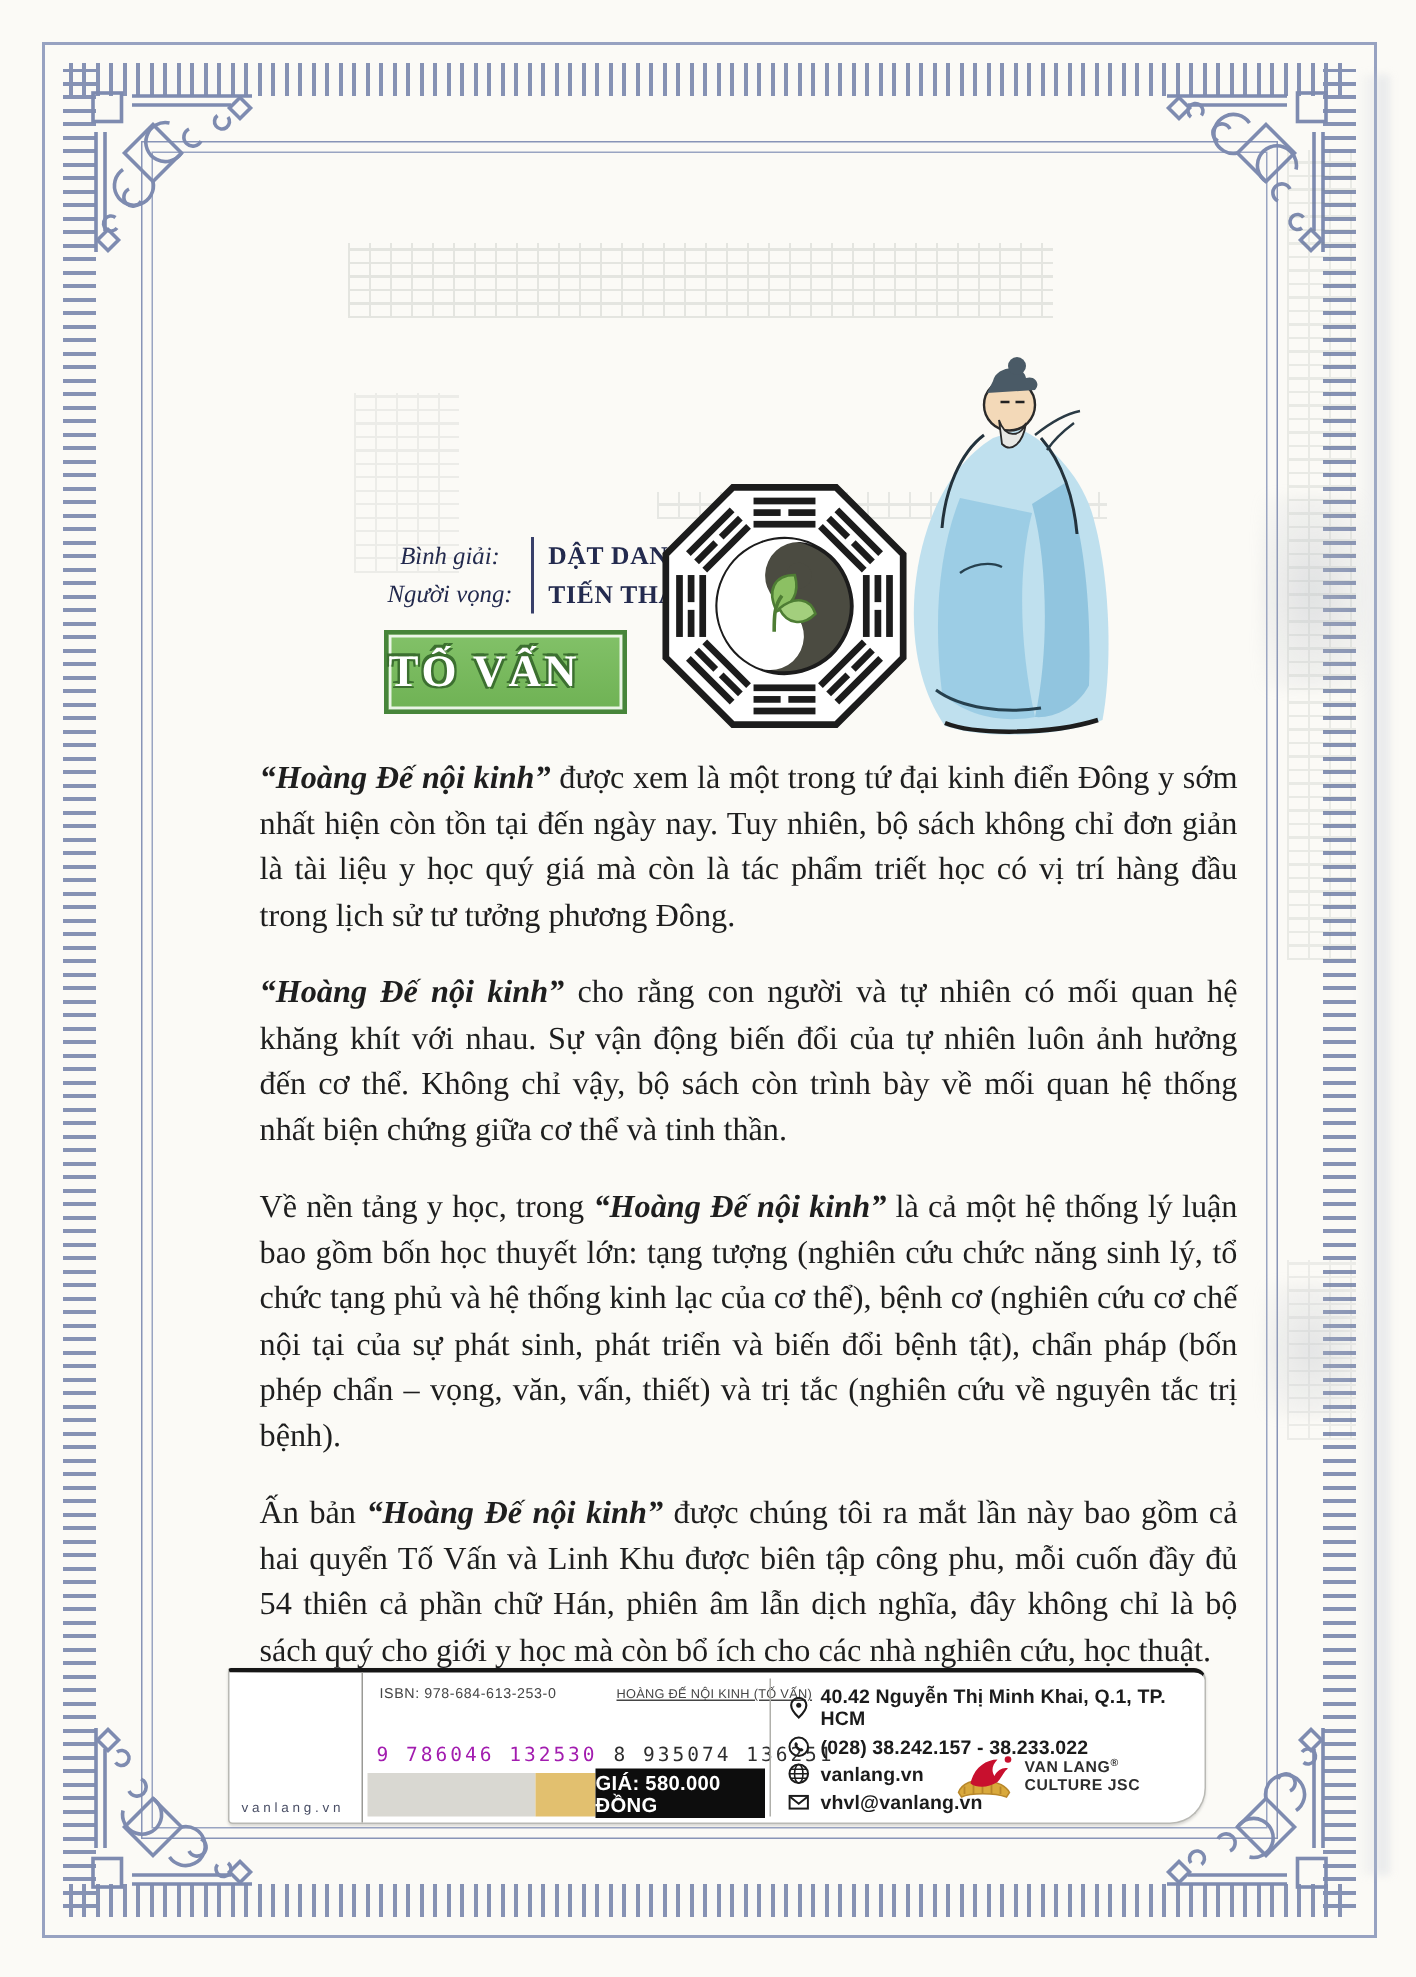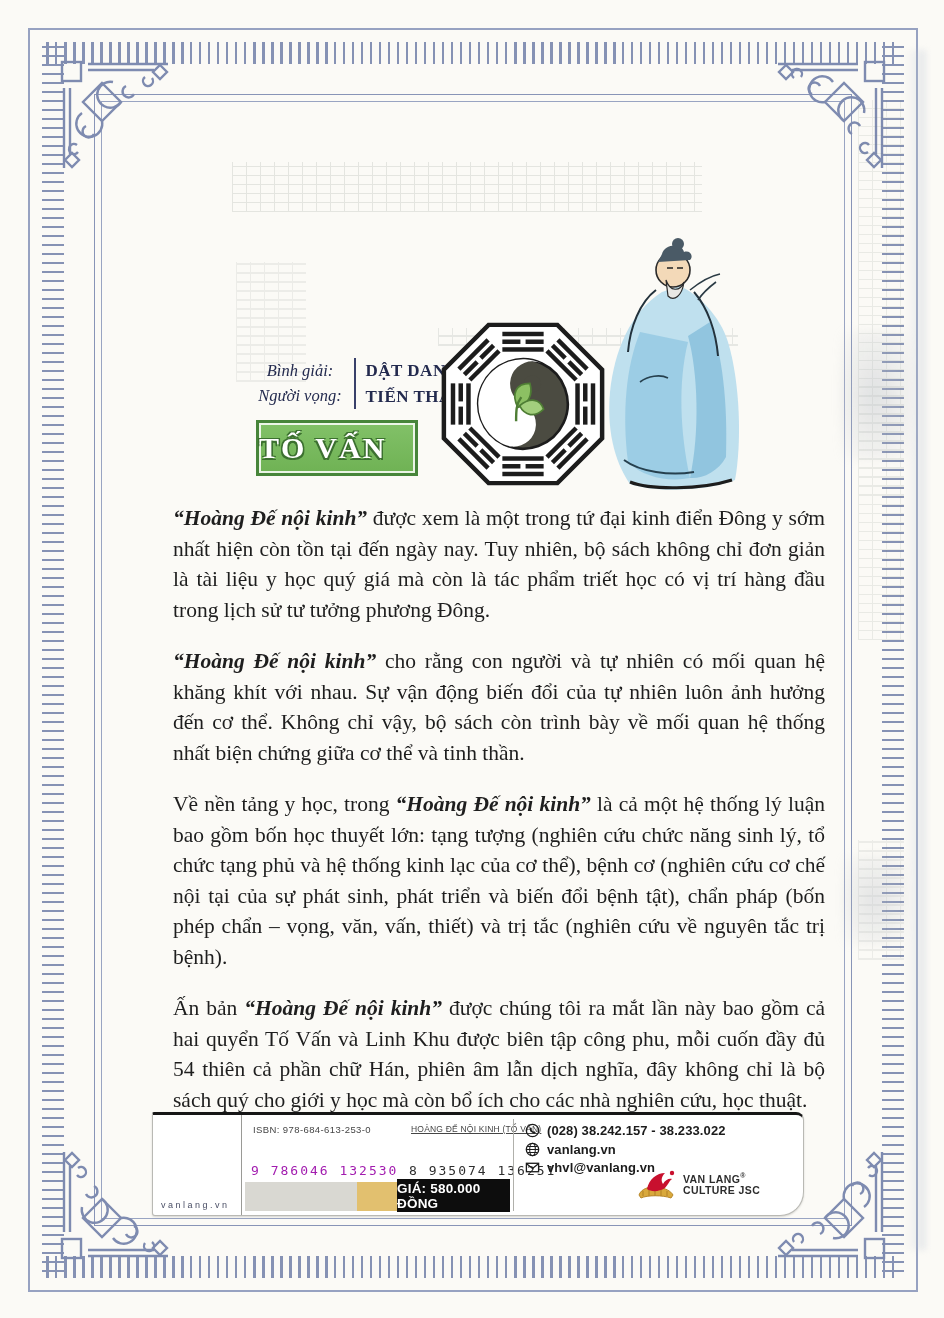--- a/index.html
+++ b/index.html
@@ -225,20 +225,27 @@
     <div class="f-bar1">9 786046 132530</div>
     <div class="f-bar2">8 935074 136251</div>
     <div class="band-gray"></div>
     <div class="band-tan"></div>
     <div class="f-price">GIÁ: 580.000 ĐỒNG</div>
     <div class="f-divider"></div>
 
     <div class="contact">
       <div class="c-row">
         <svg class="ic" viewBox="0 0 16 16">
+            <path d="M8,1 C11,1 13.4,3.4 13.4,6.3 C13.4,10 8,15 8,15 C8,15 2.6,10 2.6,6.3 C2.6,3.4 5,1 8,1 Z" fill="none" stroke="#1b1b1b" stroke-width="1.5"></path>
+            <circle cx="8" cy="6.2" r="1.8" fill="#1b1b1b"></circle>
+          </svg>
+        <span>40.42 Nguyễn Thị Minh Khai, Q.1, TP. HCM</span>
+      </div>
+      <div class="c-row">
+        <svg class="ic" viewBox="0 0 16 16">
             <circle cx="8" cy="8" r="6.6" fill="none" stroke="#1b1b1b" stroke-width="1.4"></circle>
             <path d="M5.4,5.2 C5.9,4.7 6.6,4.8 6.9,5.4 L7.3,6.2 C7.5,6.6 7.3,7 7,7.3 C7.5,8.3 8,8.8 8.9,9.3 C9.2,9 9.6,8.8 10,9 L10.8,9.4 C11.4,9.7 11.5,10.4 11,10.9 C10,11.9 8,11 6.7,9.7 C5.4,8.4 4.4,6.2 5.4,5.2 Z" fill="#1b1b1b"></path>
           </svg>
         <span>(028) 38.242.157 - 38.233.022</span>
       </div>
       <div class="c-row">
         <svg class="ic" viewBox="0 0 16 16">
             <circle cx="8" cy="8" r="6.6" fill="none" stroke="#1b1b1b" stroke-width="1.4"></circle>
             <ellipse cx="8" cy="8" rx="3" ry="6.6" fill="none" stroke="#1b1b1b" stroke-width="1.1"></ellipse>
             <path d="M1.6,8 H14.4 M2.5,4.8 H13.5 M2.5,11.2 H13.5" stroke="#1b1b1b" stroke-width="1.1"></path>

